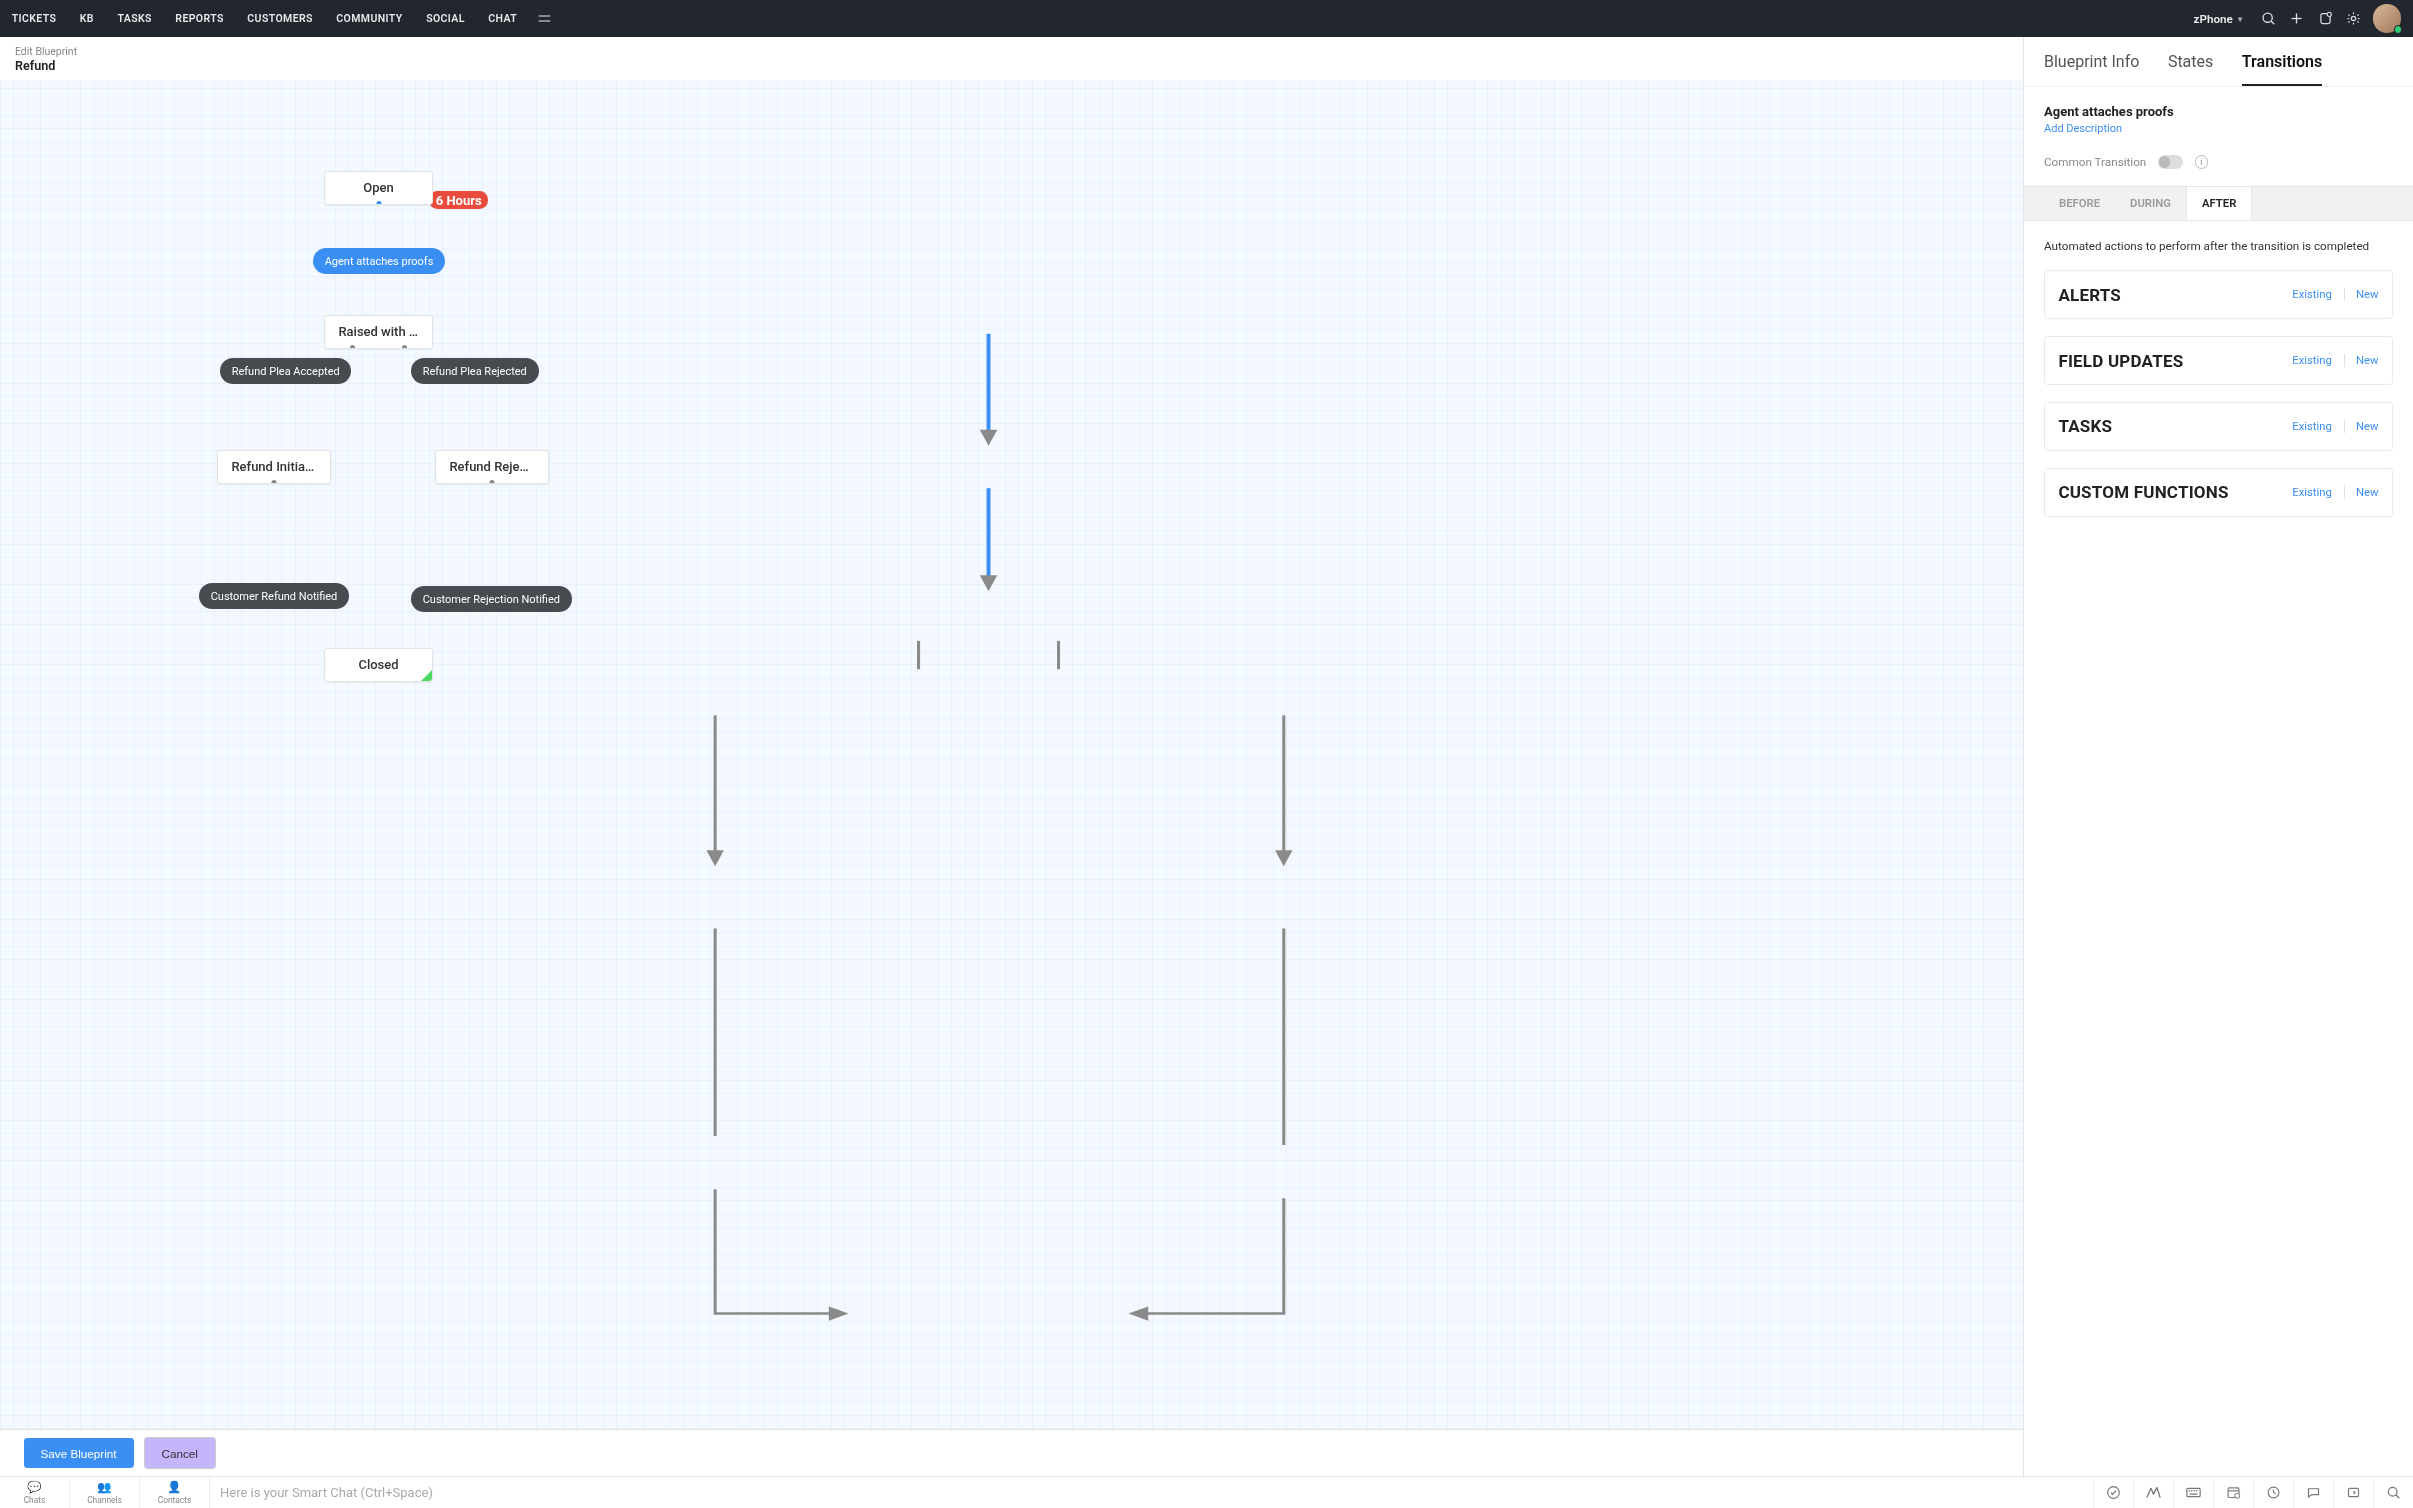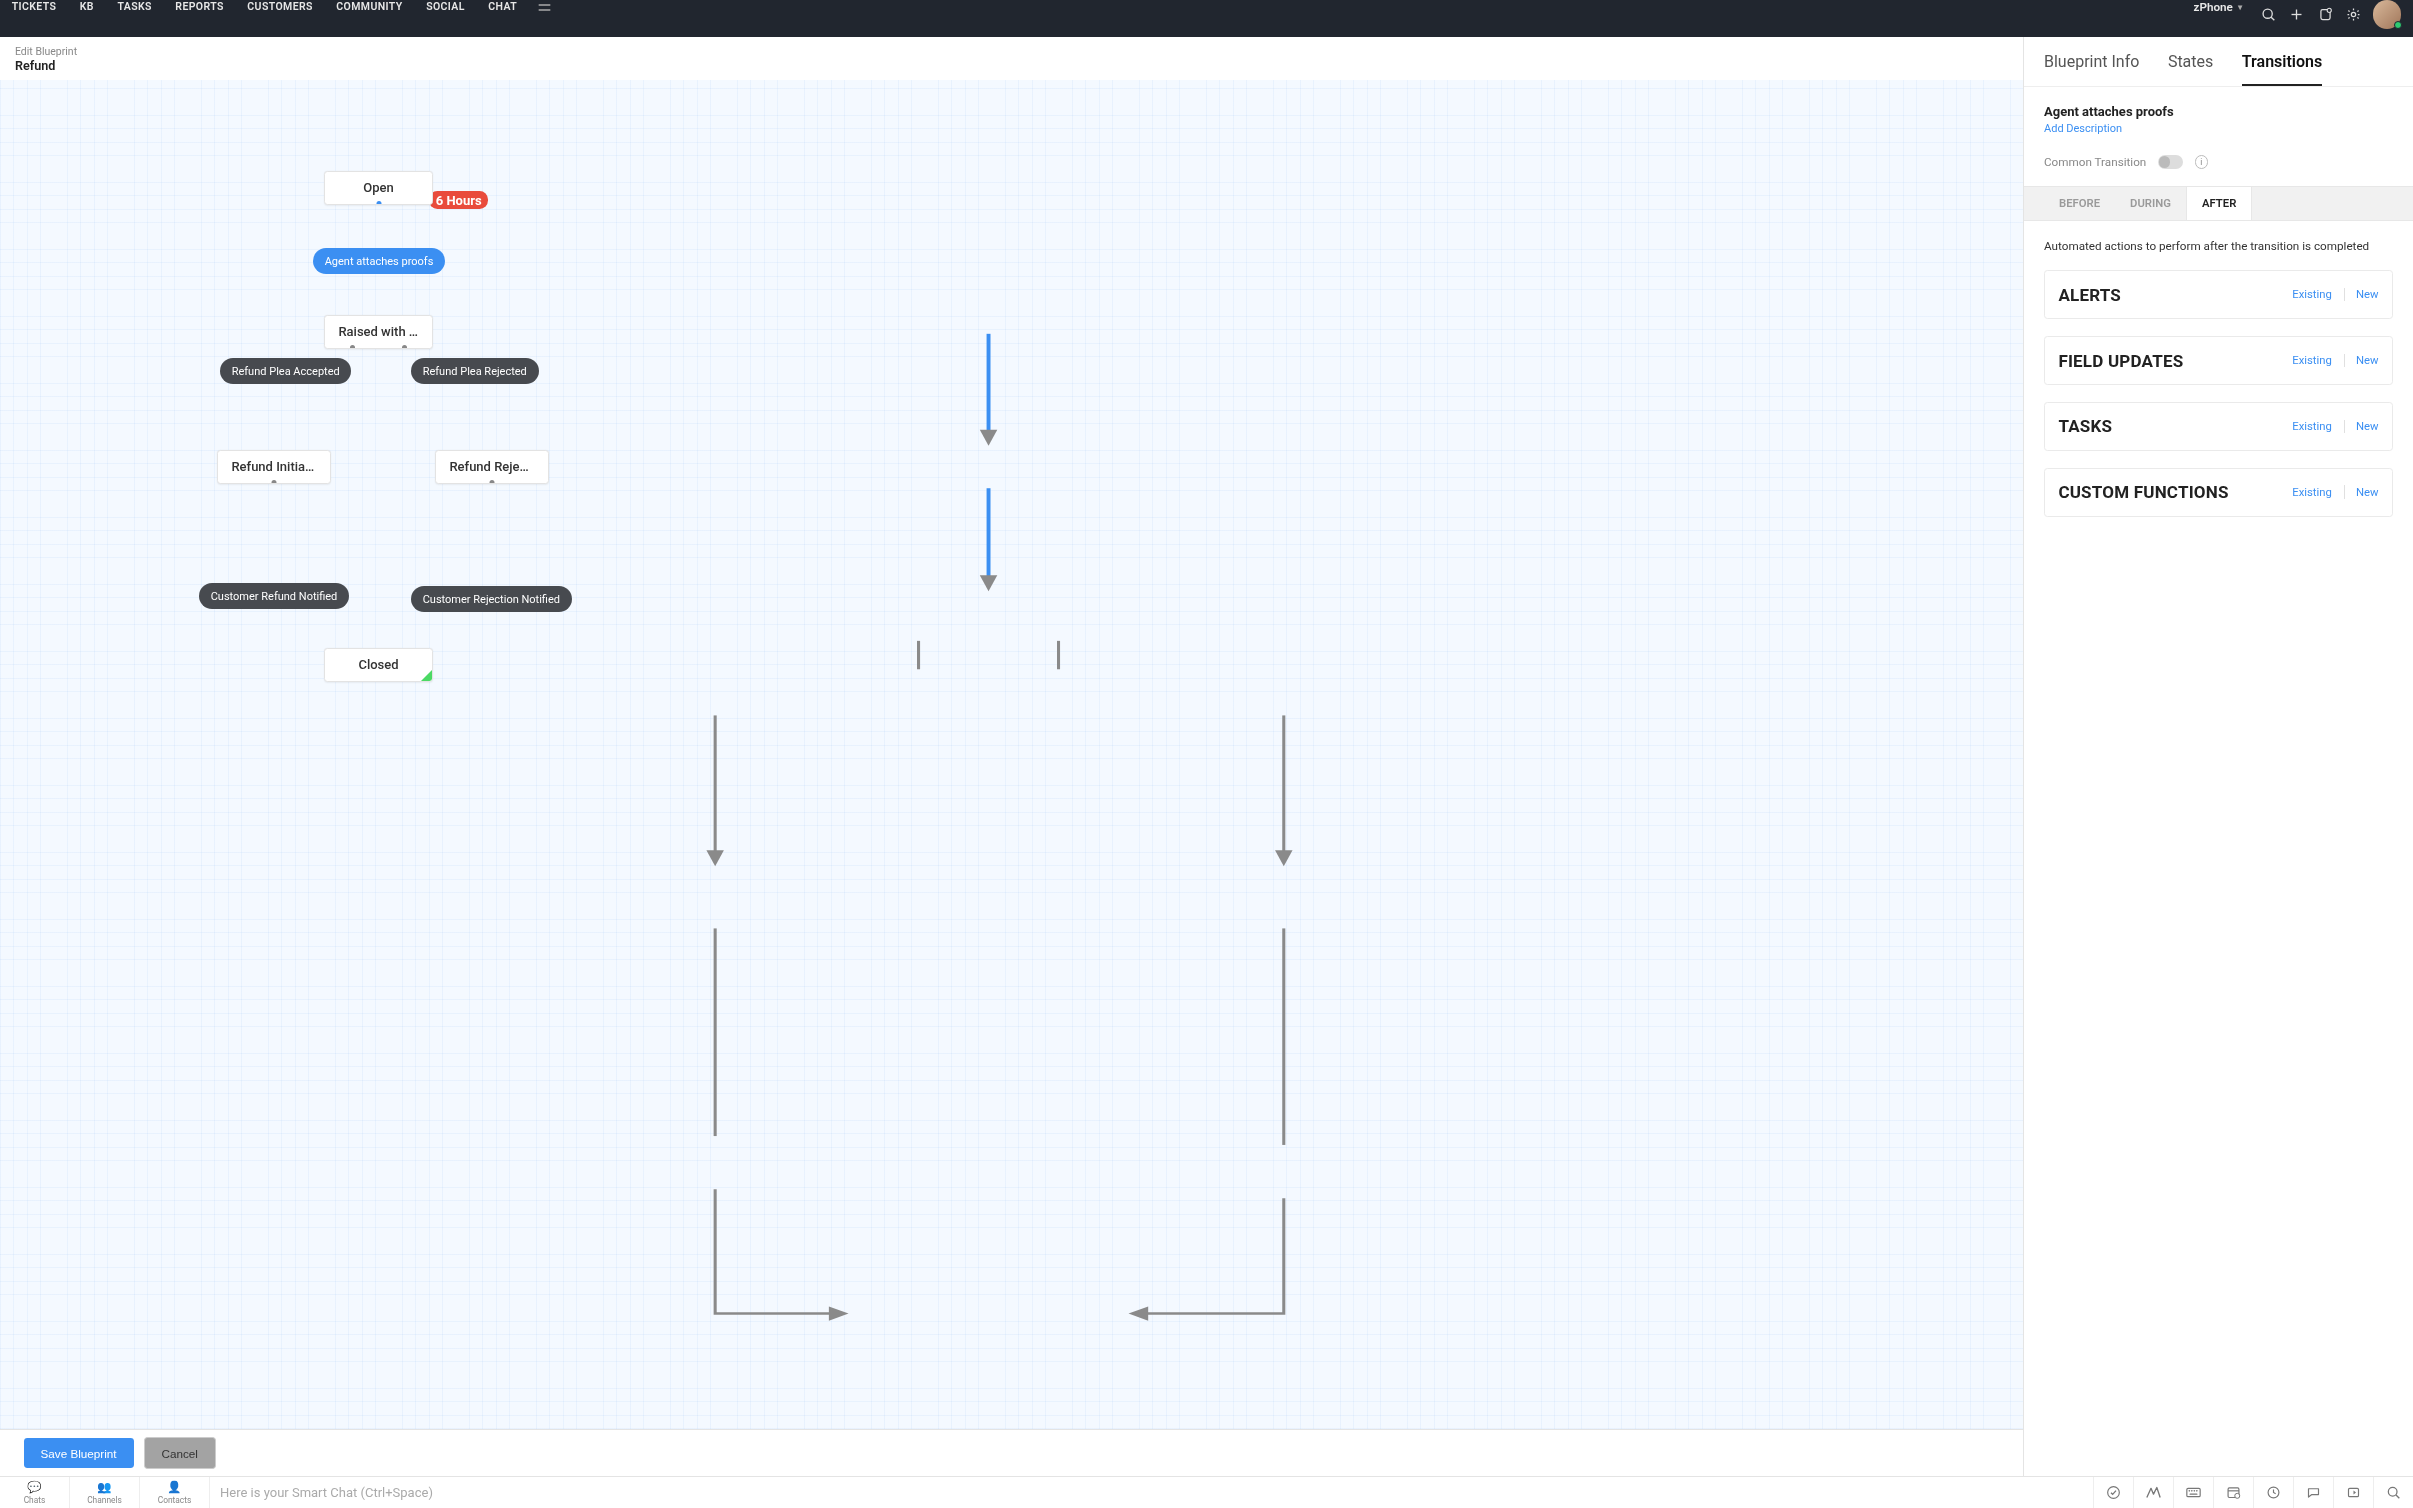--- a/index.html
+++ b/index.html
@@ -1,20 +1,20 @@
 <!DOCTYPE html>
 <html><head>
 <meta charset="utf-8">
 <style>
   * { box-sizing: border-box; margin: 0; padding: 0; }
   html, body { height: 100%; width: 100%; font-family: -apple-system, BlinkMacSystemFont, "Segoe UI", Roboto, Helvetica, Arial, sans-serif; font-size: 11.7px; color: #333; background:#fff; }
   body { display:flex; flex-direction:column; height:100vh; overflow:hidden; }
 
   
-  .topnav { background:#21262f; color:#e8e8e8; height:37px; display:flex; align-items:flex-start; padding:0 11.7px; flex-shrink:0; }
+  .topnav { background:#21262f; color:#e8e8e8; height:37px; display:flex; align-items:center; padding:0 11.7px; flex-shrink:0; }
   .topnav .nav-items { display:flex; gap:23.5px; flex:0 0 auto; }
   .topnav .nav-item { font-size:10.5px; font-weight:600; letter-spacing:0.4px; color:#e8e8e8; cursor:pointer; }
   .topnav .nav-more { margin-left:20px; color:#bbb; cursor:pointer; }
   .topnav .spacer { flex:1; }
   .topnav .brand-switch { display:flex; align-items:center; gap:5px; font-weight:600; font-size:11.7px; cursor:pointer; margin-right:11.7px; }
   .topnav .brand-switch .caret-down { font-size:8.4px; color:#aaa; }
   .topnav .icon-btn { width:28.5px; height:28.5px; display:flex; align-items:center; justify-content:center; color:#ddd; cursor:pointer; }
   .topnav .avatar-wrap { position:relative; width:28.5px; height:28.5px; margin-left:5px; cursor:pointer; }
   .topnav .avatar { width:28.5px; height:28.5px; border-radius:50%; background:linear-gradient(135deg,#d9b99b,#a0765a); display:flex; align-items:center; justify-content:center; color:#fff; font-size:9.2px; }
   .topnav .presence { position:absolute; bottom:-0.8px; right:-0.8px; width:8.4px; height:8.4px; border-radius:50%; background:#2ecc71; border:1.7px solid #21262f; }
@@ -52,21 +52,21 @@
   .transition-pill { position:absolute; background:#474a4f; color:#fff; font-size:11px; padding:6.7px 11.7px; border-radius:13.4px; cursor:pointer; white-space:nowrap; }
   .transition-pill.active { background:#3b8ff2; }
 
   svg.flowlines { position:absolute; inset:0; width:100%; height:100%; pointer-events:none; }
   .flowlines path { fill:none; stroke:#8a8a8a; stroke-width:1.4; }
   .flowlines path.blue { stroke:#3b8ff2; stroke-width:1.8; }
   .flowlines .arrowhead { fill:#8a8a8a; }
 
   .canvas-footer { height:47px; border-top:0.8px solid #e4e4e4; display:flex; align-items:center; gap:10px; padding:0 23.5px; background:#fff; }
   .btn-primary { background:#3b8ff2; color:#fff; border:none; border-radius:3.4px; padding:8.4px 17px; font-size:11.7px; font-weight:500; cursor:pointer; }
-  .btn-secondary { background:#a3a3a3; color:#333; border:0.8px solid #ccc; border-radius:3.4px; padding:8.4px 17px; font-size:11.7px; cursor:pointer; }
+  .btn-secondary { background:#c4b5fd; color:#333; border:0.8px solid #ccc; border-radius:3.4px; padding:8.4px 17px; font-size:11.7px; cursor:pointer; }
 
   
   .right-panel { width:390px; flex-shrink:0; border-left:0.8px solid #e4e4e4; background:#fff; display:flex; flex-direction:column; overflow:auto; }
   .panel-tabs { display:flex; gap:28.5px; padding:15px 20px 0; border-bottom:0.8px solid #eee; }
   .panel-tab { font-size:16px; color:#555; padding-bottom:13.4px; cursor:pointer; }
   .panel-tab.active { color:#111; font-weight:600; border-bottom:2.5px solid #222; margin-bottom:-0.8px; }
 
   .panel-body { padding:17px 20px; }
   .panel-body .trans-title { font-size:13px; font-weight:700; color:#222; }
   .panel-body .add-desc { font-size:11px; color:#3b8ff2; margin-top:3.4px; cursor:pointer; display:inline-block; }

